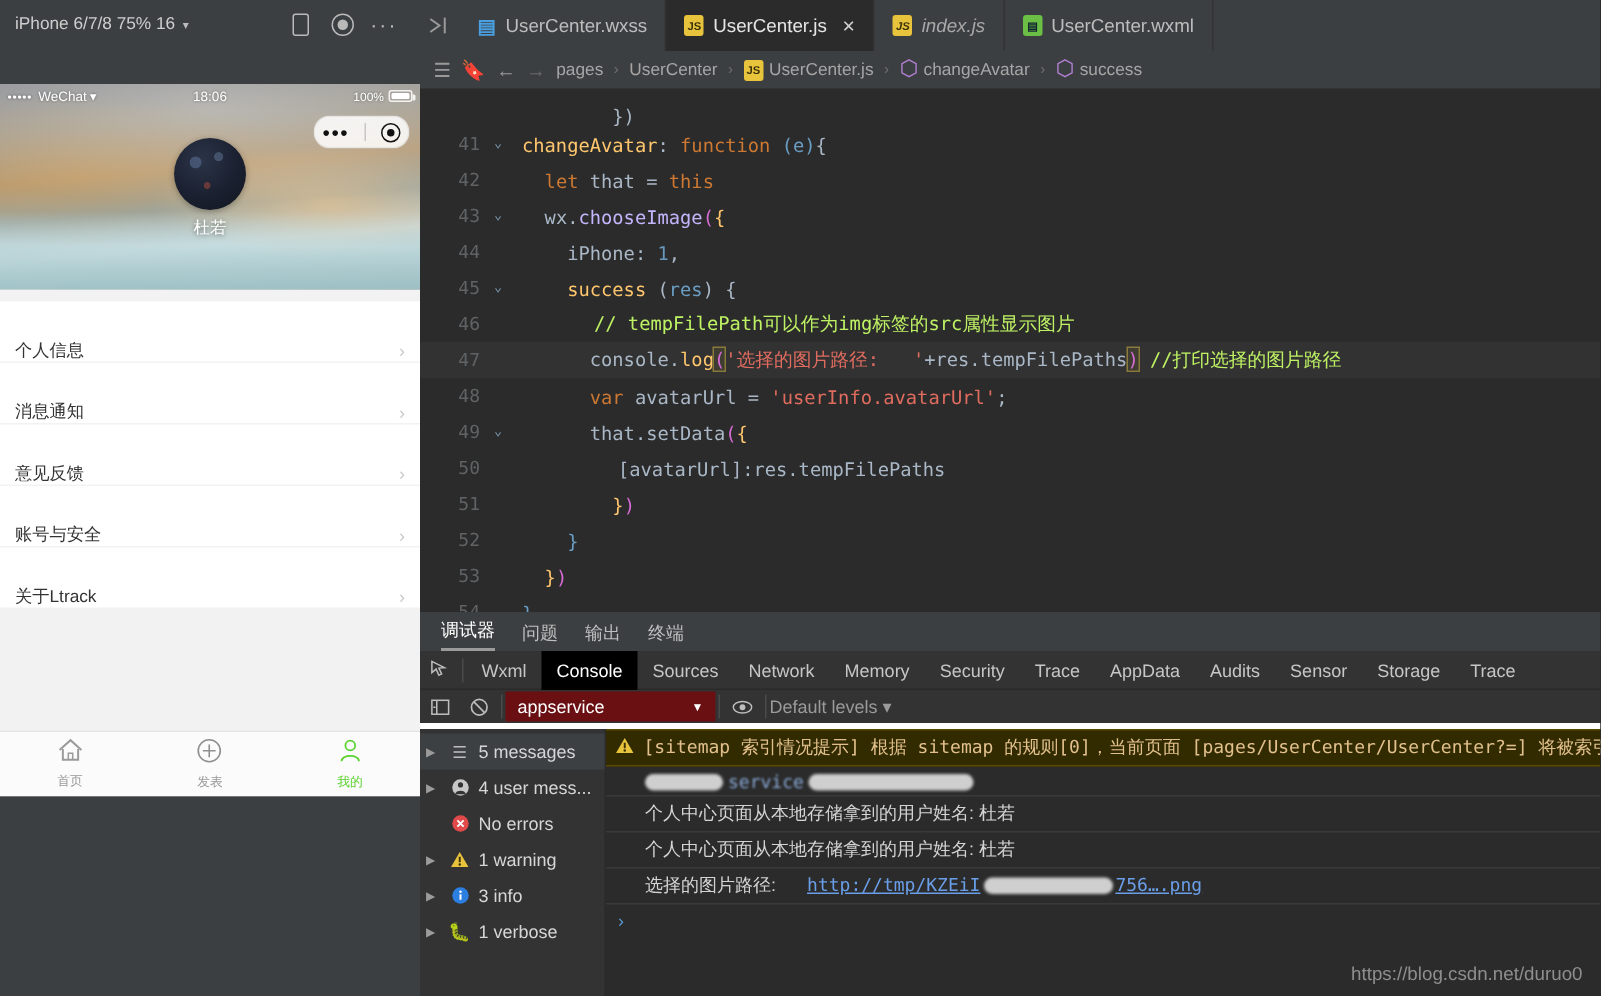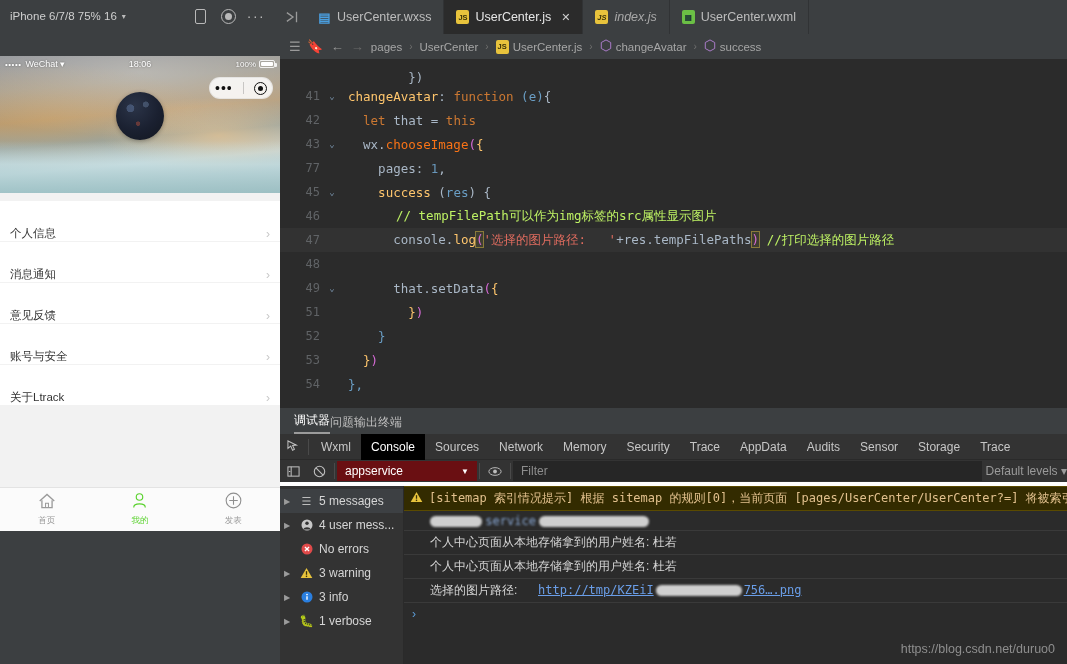--- a/index.html
+++ b/index.html
@@ -152,21 +152,21 @@
   .k-num    { color: #6897bb; }
   .k-str    { color: #e06c5f; }
   .k-brace  { color: #a9b7c6; }
   .k-magenta{ color: #d66bd6; }
   .k-cyan   { color: #a9b7c6; }
   .k-param  { color: #6a9ec5; }
   .hl-paren { outline: 1px solid #8a7a3a; background: rgba(120,110,50,.18); }
 
   
   .panel { flex: 1; background: #3c3f41; display: flex; flex-direction: column; min-height: 0; }
-  .panel-tabs { height: 26px; display: flex; align-items: flex-end; padding: 0 14px; background: #3c3f41; }
+  .panel-tabs { height: 26px; display: flex; align-items: flex-end; gap: 18px; padding: 0 14px; background: #3c3f41; }
   .ptab { font-size: 12px; color: #bfbfbf; padding-bottom: 3px; }
   .ptab.active { color: #ffffff; border-bottom: 2px solid #9b9b9b; }
 
   .dtools { background: #333333; flex: 1; display: flex; flex-direction: column; min-height: 0; }
   .dt-tabs { height: 26px; display: flex; align-items: center; background: #333333; border-bottom: 1px solid #2a2a2a; }
   .dt-cursor { width: 26px; display:flex;align-items:center;justify-content:center;color:#bdbdbd;font-size:12px;}
   .dt-div { width:1px;height:16px;background:#4a4a4a;margin:0 2px;}
   .dtab { padding: 0 10px; height: 26px; line-height: 26px; font-size: 12px; color: #c6c6c6; }
   .dtab.active { background: #000000; color: #ffffff; }
 
@@ -246,20 +246,21 @@
           </span>
         </div>
         <div class="ph-caps">
           <span class="ddd">•••</span>
           <span class="sep"></span>
           <span class="tgt">
               <i></i>
             </span>
         </div>
         <div class="ph-avatar"></div>
+        <div class="ph-name">杜若</div>
       </div>
 
       <div class="ph-body">
         <div class="ph-item">
           <span>个人信息</span>
           <span class="arrow">›</span>
         </div>
         <div class="ph-item">
           <span>消息通知</span>
           <span class="arrow">›</span>
@@ -282,37 +283,37 @@
         <div class="ph-tab">
           <span>
             <svg width="18" height="16" viewBox="0 0 24 22">
                 <path d="M2 11 L12 2 L22 11" fill="none" stroke="#9a9a9a" stroke-width="1.8"></path>
                 <path d="M5 10 L5 20 L19 20 L19 10" fill="none" stroke="#9a9a9a" stroke-width="1.8"></path>
                 <path d="M10 20 L10 14 L14 14 L14 20" fill="none" stroke="#9a9a9a" stroke-width="1.4"></path>
               </svg>
           </span>
           <span class="lbl">首页</span>
         </div>
+        <div class="ph-tab">
+          <span>
+            <svg width="17" height="17" viewBox="0 0 22 22">
+                <circle cx="11" cy="11" r="9.5" fill="none" stroke="#8f8f8f" stroke-width="1.4"></circle>
+                <path d="M11 5.5 L11 16.5 M5.5 11 L16.5 11" stroke="#8f8f8f" stroke-width="1.4"></path>
+              </svg>
+          </span>
+          <span class="lbl">发表</span>
+        </div>
         <div class="ph-tab active">
           <span>
             <svg width="17" height="17" viewBox="0 0 22 22">
                 <circle cx="11" cy="6.5" r="4.2" fill="none" stroke="#5ad22e" stroke-width="1.5"></circle>
                 <path d="M3.5 20 C3.5 13.8 18.5 13.8 18.5 20" fill="none" stroke="#5ad22e" stroke-width="1.5"></path>
               </svg>
           </span>
           <span class="lbl">我的</span>
-        </div>
-        <div class="ph-tab">
-          <span>
-            <svg width="17" height="17" viewBox="0 0 22 22">
-                <circle cx="11" cy="11" r="9.5" fill="none" stroke="#8f8f8f" stroke-width="1.4"></circle>
-                <path d="M11 5.5 L11 16.5 M5.5 11 L16.5 11" stroke="#8f8f8f" stroke-width="1.4"></path>
-              </svg>
-          </span>
-          <span class="lbl">发表</span>
         </div>
       </div>
     </div>
     <div class="sim-bottom"></div>
   </div>
 
   <div class="ide">
 
     <div class="tabbar">
       <div class="tb-collapse">
@@ -390,27 +391,27 @@
 
       <div class="code-line">
         <span class="gutter">42</span>
         <span class="fold"></span>
         <span class="codetext">  <span class="k-blue">let </span><span class="k-white">that = </span><span class="k-blue">this</span></span>
       </div>
 
       <div class="code-line">
         <span class="gutter">43</span>
         <span class="fold"><span class="chev">⌄</span></span>
-        <span class="codetext">  <span class="k-white">wx.</span><span class="k-cyan" style="color:#f97316">chooseImage</span><span class="k-magenta">(</span><span class="k-orange">{</span></span>
-      </div>
-
-      <div class="code-line">
-        <span class="gutter">77</span>
-        <span class="fold"></span>
-        <span class="codetext">    <span class="k-white">pages: </span><span class="k-num">1</span><span class="k-white">,</span></span>
+        <span class="codetext">  <span class="k-white">wx.</span><span class="k-cyan" style="color:#c4b5fd">chooseImage</span><span class="k-magenta">(</span><span class="k-orange">{</span></span>
+      </div>
+
+      <div class="code-line">
+        <span class="gutter">44</span>
+        <span class="fold"></span>
+        <span class="codetext">    <span class="k-white">iPhone: </span><span class="k-num">1</span><span class="k-white">,</span></span>
       </div>
 
       <div class="code-line">
         <span class="gutter">45</span>
         <span class="fold"><span class="chev">⌄</span></span>
         <span class="codetext">    <span class="k-orange">success </span><span class="k-white">(</span><span class="k-param">res</span><span class="k-white">) {</span></span>
       </div>
 
       <div class="code-line">
         <span class="gutter">46</span>
@@ -420,28 +421,34 @@
 
       <div class="code-line hl">
         <span class="gutter">47</span>
         <span class="fold"></span>
         <span class="codetext">      <span class="k-white">console.</span><span class="k-orange">log</span><span class="hl-paren k-magenta">(</span><span class="k-str">'选择的图片路径:   '</span><span class="k-white">+res.tempFilePaths</span><span class="hl-paren k-magenta">)</span><span class="k-comment"> //打印选择的图片路径</span></span>
       </div>
 
       <div class="code-line">
         <span class="gutter">48</span>
         <span class="fold"></span>
+        <span class="codetext">      <span class="k-blue">var </span><span class="k-white">avatarUrl = </span><span class="k-str">'userInfo.avatarUrl'</span><span class="k-white">;</span></span>
       </div>
 
       <div class="code-line">
         <span class="gutter">49</span>
         <span class="fold"><span class="chev">⌄</span></span>
         <span class="codetext">      <span class="k-white">that.</span><span class="k-white">setData</span><span class="k-magenta">(</span><span class="k-orange">{</span></span>
       </div>
 
+      <div class="code-line">
+        <span class="gutter">50</span>
+        <span class="fold"></span>
+        <span class="codetext k-white" style="padding-left:72px">[avatarUrl]:res.tempFilePaths</span>
+      </div>
 
       <div class="code-line">
         <span class="gutter">51</span>
         <span class="fold"></span>
         <span class="codetext">        <span class="k-orange">}</span><span class="k-magenta">)</span></span>
       </div>
 
       <div class="code-line">
         <span class="gutter">52</span>
         <span class="fold"></span>
@@ -511,23 +518,20 @@
             <span class="arr">▼</span>
           </span>
           <span class="dt-div"></span>
           <span class="fbtn">
             <svg width="14" height="11" viewBox="0 0 16 11">
                 <ellipse cx="8" cy="5.5" rx="7" ry="4.4" fill="none" stroke="#bdbdbd" stroke-width="1.1"></ellipse>
                 <circle cx="8" cy="5.5" r="2.2" fill="#bdbdbd"></circle>
               </svg>
           </span>
           <span class="dt-div"></span>
-          <span class="filterbox">
-            <span>Filter</span>
-          </span>
           <span class="levels">
             <span>Default levels</span>
             <span>▾</span>
           </span>
         </div>
 
         <div class="console-body">
           <div class="sidebar">
             <div class="sb-row sel">
               <span class="sb-tri">▶</span>
@@ -557,21 +561,21 @@
             </div>
             <div class="sb-row">
               <span class="sb-tri">▶</span>
               <span class="sb-ico">
                 <svg width="13" height="12" viewBox="0 0 14 13">
                     <path d="M7 1 L13.3 12 L0.7 12 Z" fill="#e8c33c"></path>
                     <path d="M7 4.5 L7 8.4" stroke="#3a3208" stroke-width="1.4"></path>
                     <circle cx="7" cy="10.1" r=".9" fill="#3a3208"></circle>
                   </svg>
               </span>
-              <span>3 warning</span>
+              <span>1 warning</span>
             </div>
             <div class="sb-row">
               <span class="sb-tri">▶</span>
               <span class="sb-ico">
                 <svg width="12" height="12" viewBox="0 0 14 14">
                     <circle cx="7" cy="7" r="6.4" fill="#2a7fe0"></circle>
                     <path d="M7 6 L7 10.3" stroke="#fff" stroke-width="1.6"></path>
                     <circle cx="7" cy="4.1" r="1" fill="#fff"></circle>
                   </svg>
               </span>

